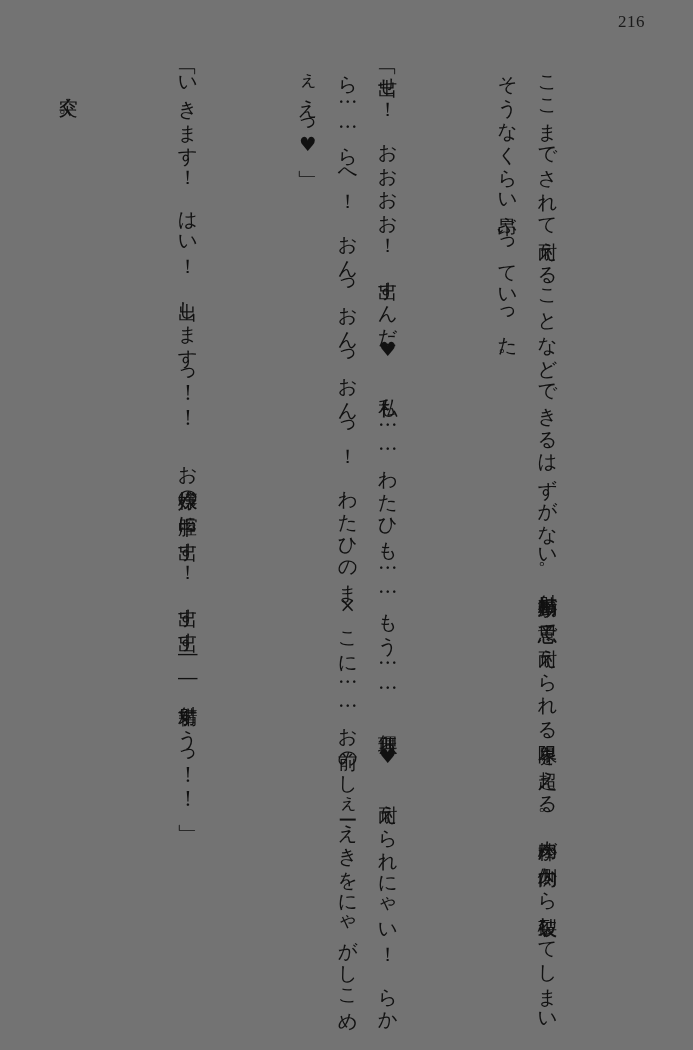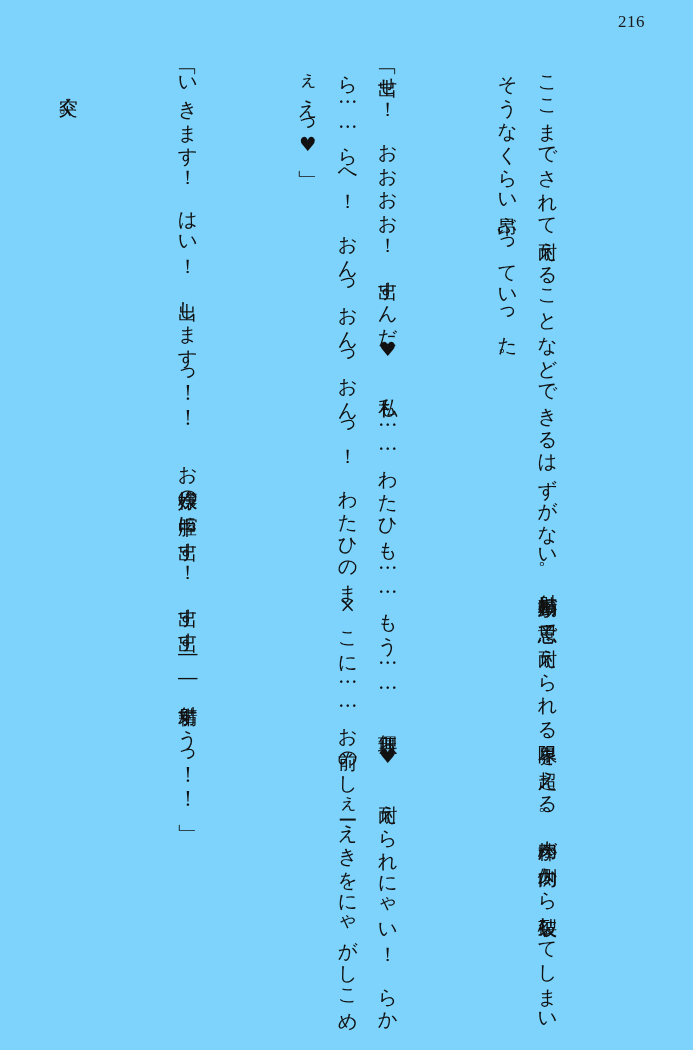--- a/index.html
+++ b/index.html
@@ -11,21 +11,21 @@
     width: 693px;
     height: 1050px;
     font-family: "Liberation Serif", "DejaVu Serif", serif;
     color: #111111;
     overflow: hidden;
     position: relative;
   }
   .page {
     position: absolute;
     inset: 0;
-    background: #7dd3fc;
+    background: #737373;
   }
   .page-number {
     position: absolute;
     top: 12px;
     right: 48px;
     font-size: 17px;
     letter-spacing: 0.5px;
     color: #1a1a1a;
     font-family: "Liberation Serif", "DejaVu Serif", serif;
   }

